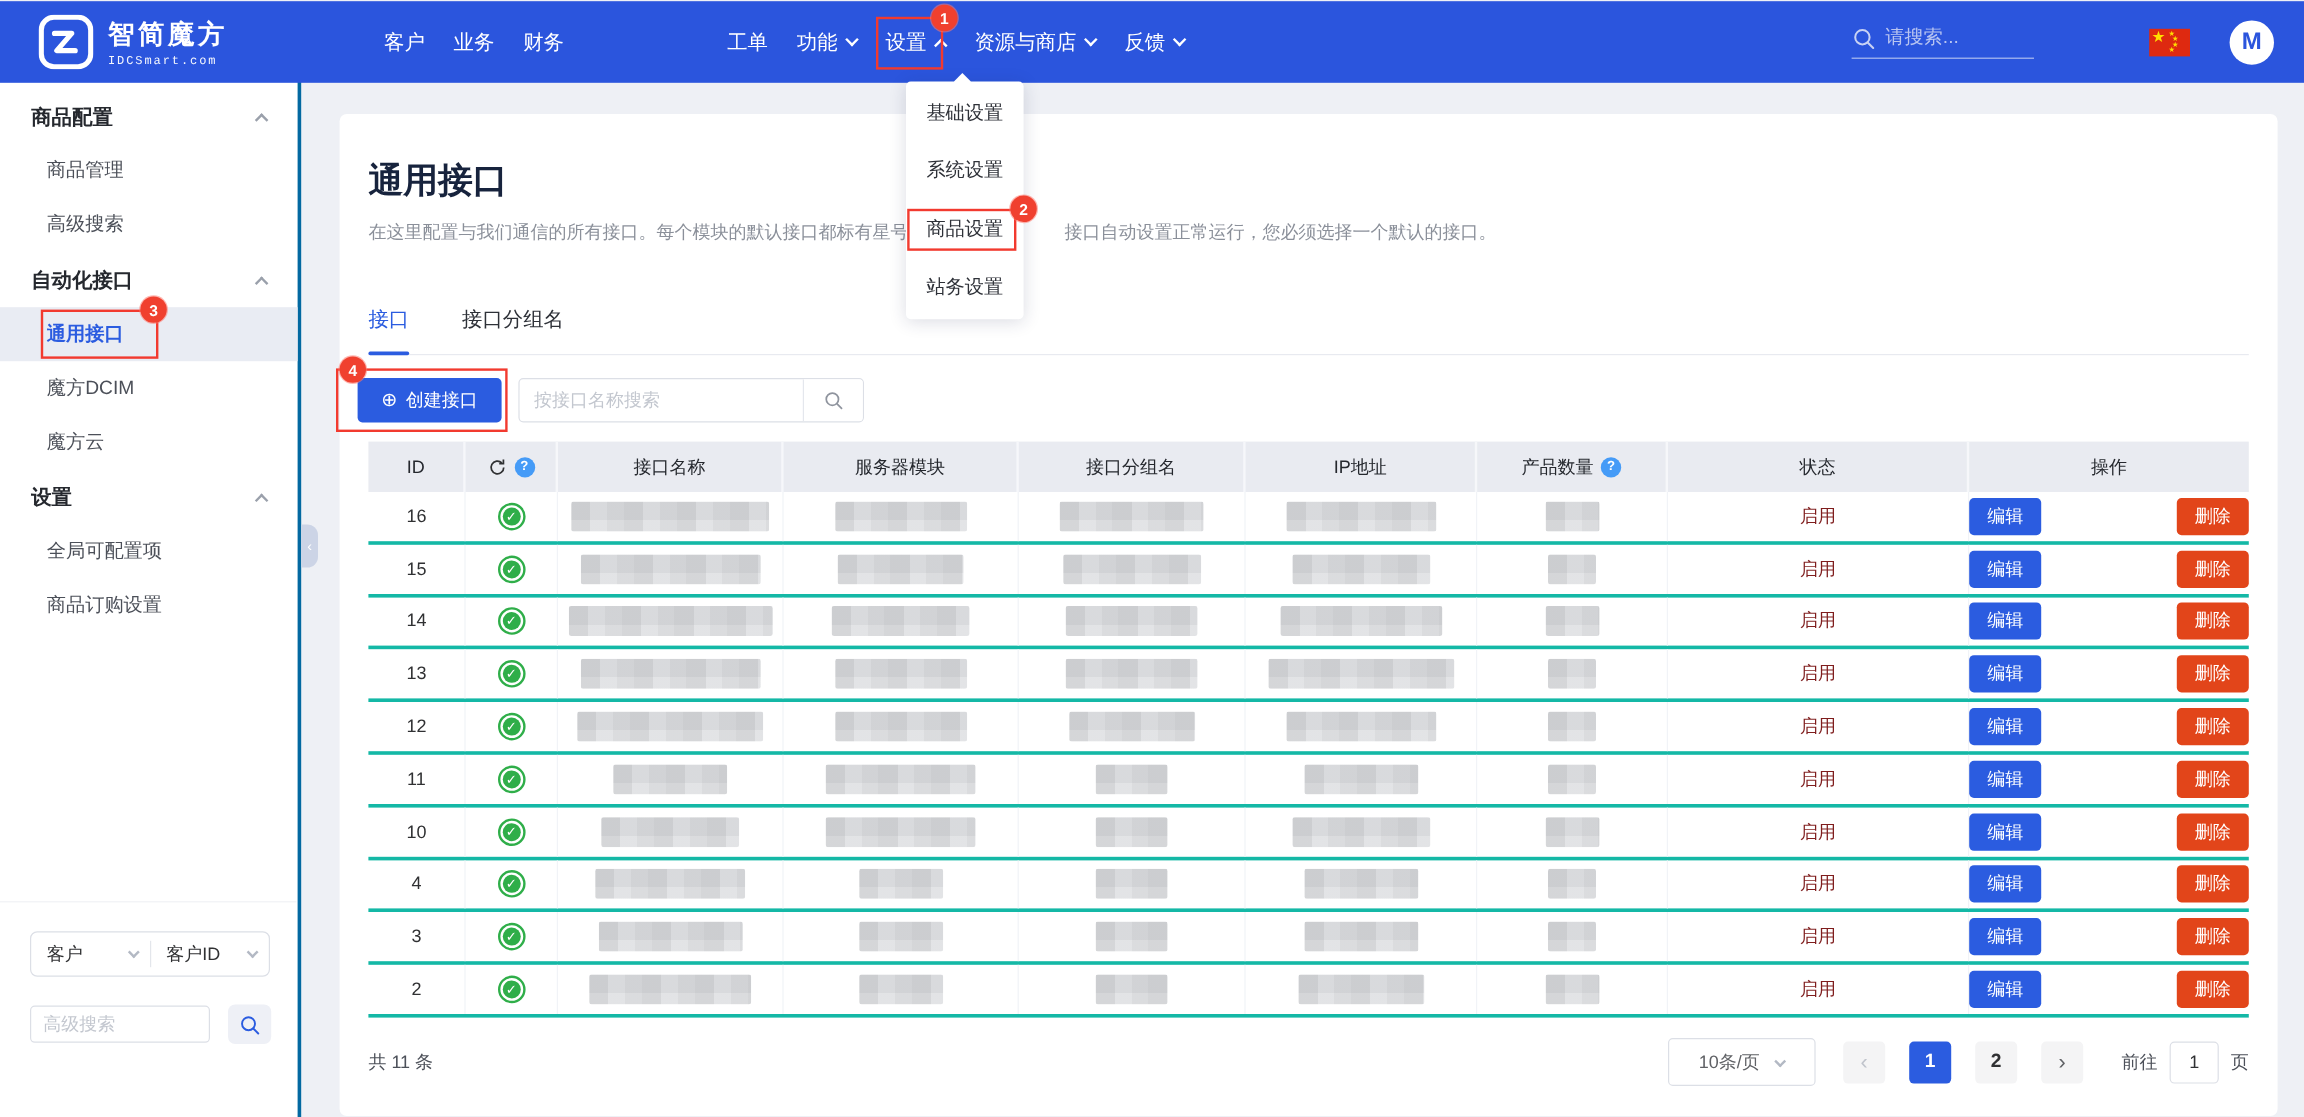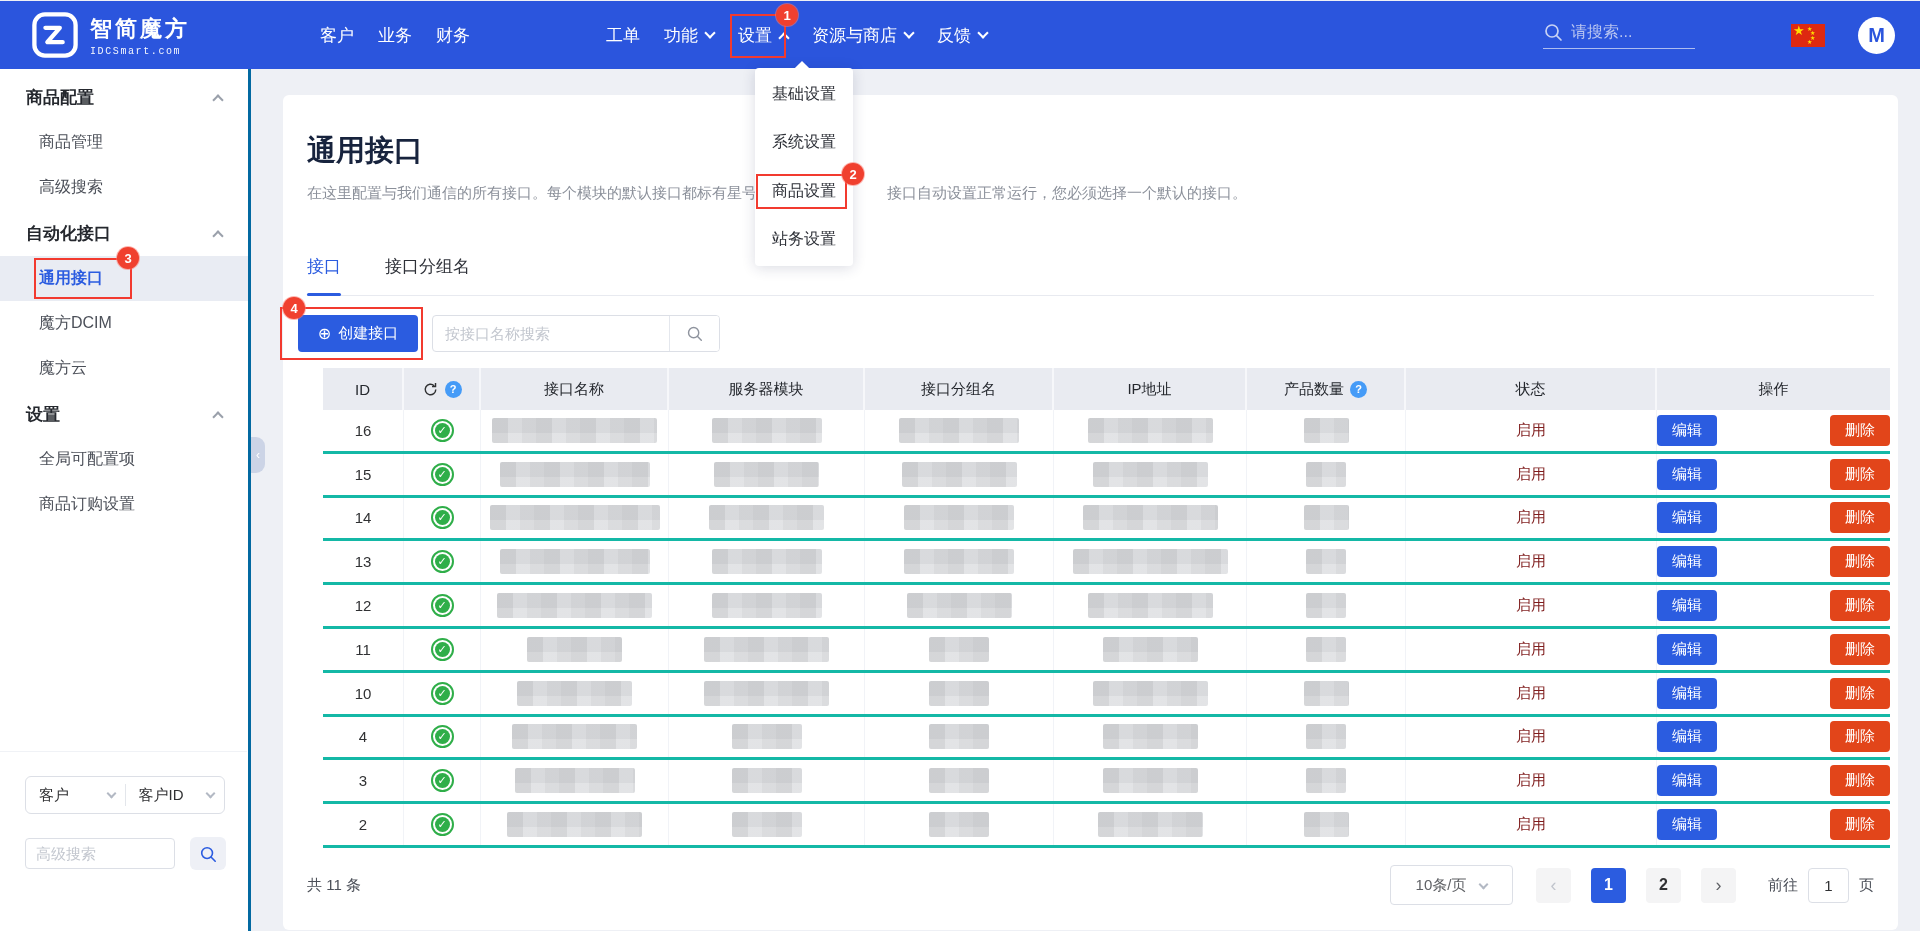--- a/index.html
+++ b/index.html
@@ -118,21 +118,21 @@
   .tb-search { position:absolute; left:125px; top:0; width:288px; height:37px;
     border:1px solid #dcdfe6; border-radius:4px; display:flex; align-items:center; overflow:hidden; }
   .tb-search-input { flex:1; border:none; outline:none; padding:0 12px; font-size:15px;
     color:#303133; font-family:inherit; }
   .tb-search-input::placeholder { color:#c3c7cf; }
   .tb-search-btn { width:50px; height:100%; border:none; border-left:1px solid #e4e7ed;
     background:#fff; color:#8f949e; cursor:pointer; display:flex; align-items:center; justify-content:center; }
   .tb-search-btn svg { width:17px; height:17px; }
 
   
-  .table { position:absolute; top:273px; left:16px; width:1567px; }
+  .table { position:absolute; top:273px; left:0; width:1567px; }
   .thead, .trow { display:grid;
     grid-template-columns:81px 77px 188px 196px 189px 193px 159px 251px 233px; }
   .thead { height:42px; background:#e9ebf1; }
   .th { display:flex; align-items:center; justify-content:center; font-size:15px;
     color:#25282e; border-right:2px solid #f6f7fa; gap:6px; }
   .th:last-child { border-right:none; }
   .th svg.refresh { width:17px; height:17px; cursor:pointer; }
   .q-icon { width:17px; height:17px; border-radius:50%; background:#459bf7; color:#fff;
     font-size:11px; font-weight:700; display:inline-flex; align-items:center;
     justify-content:center; cursor:pointer; flex:none; }

